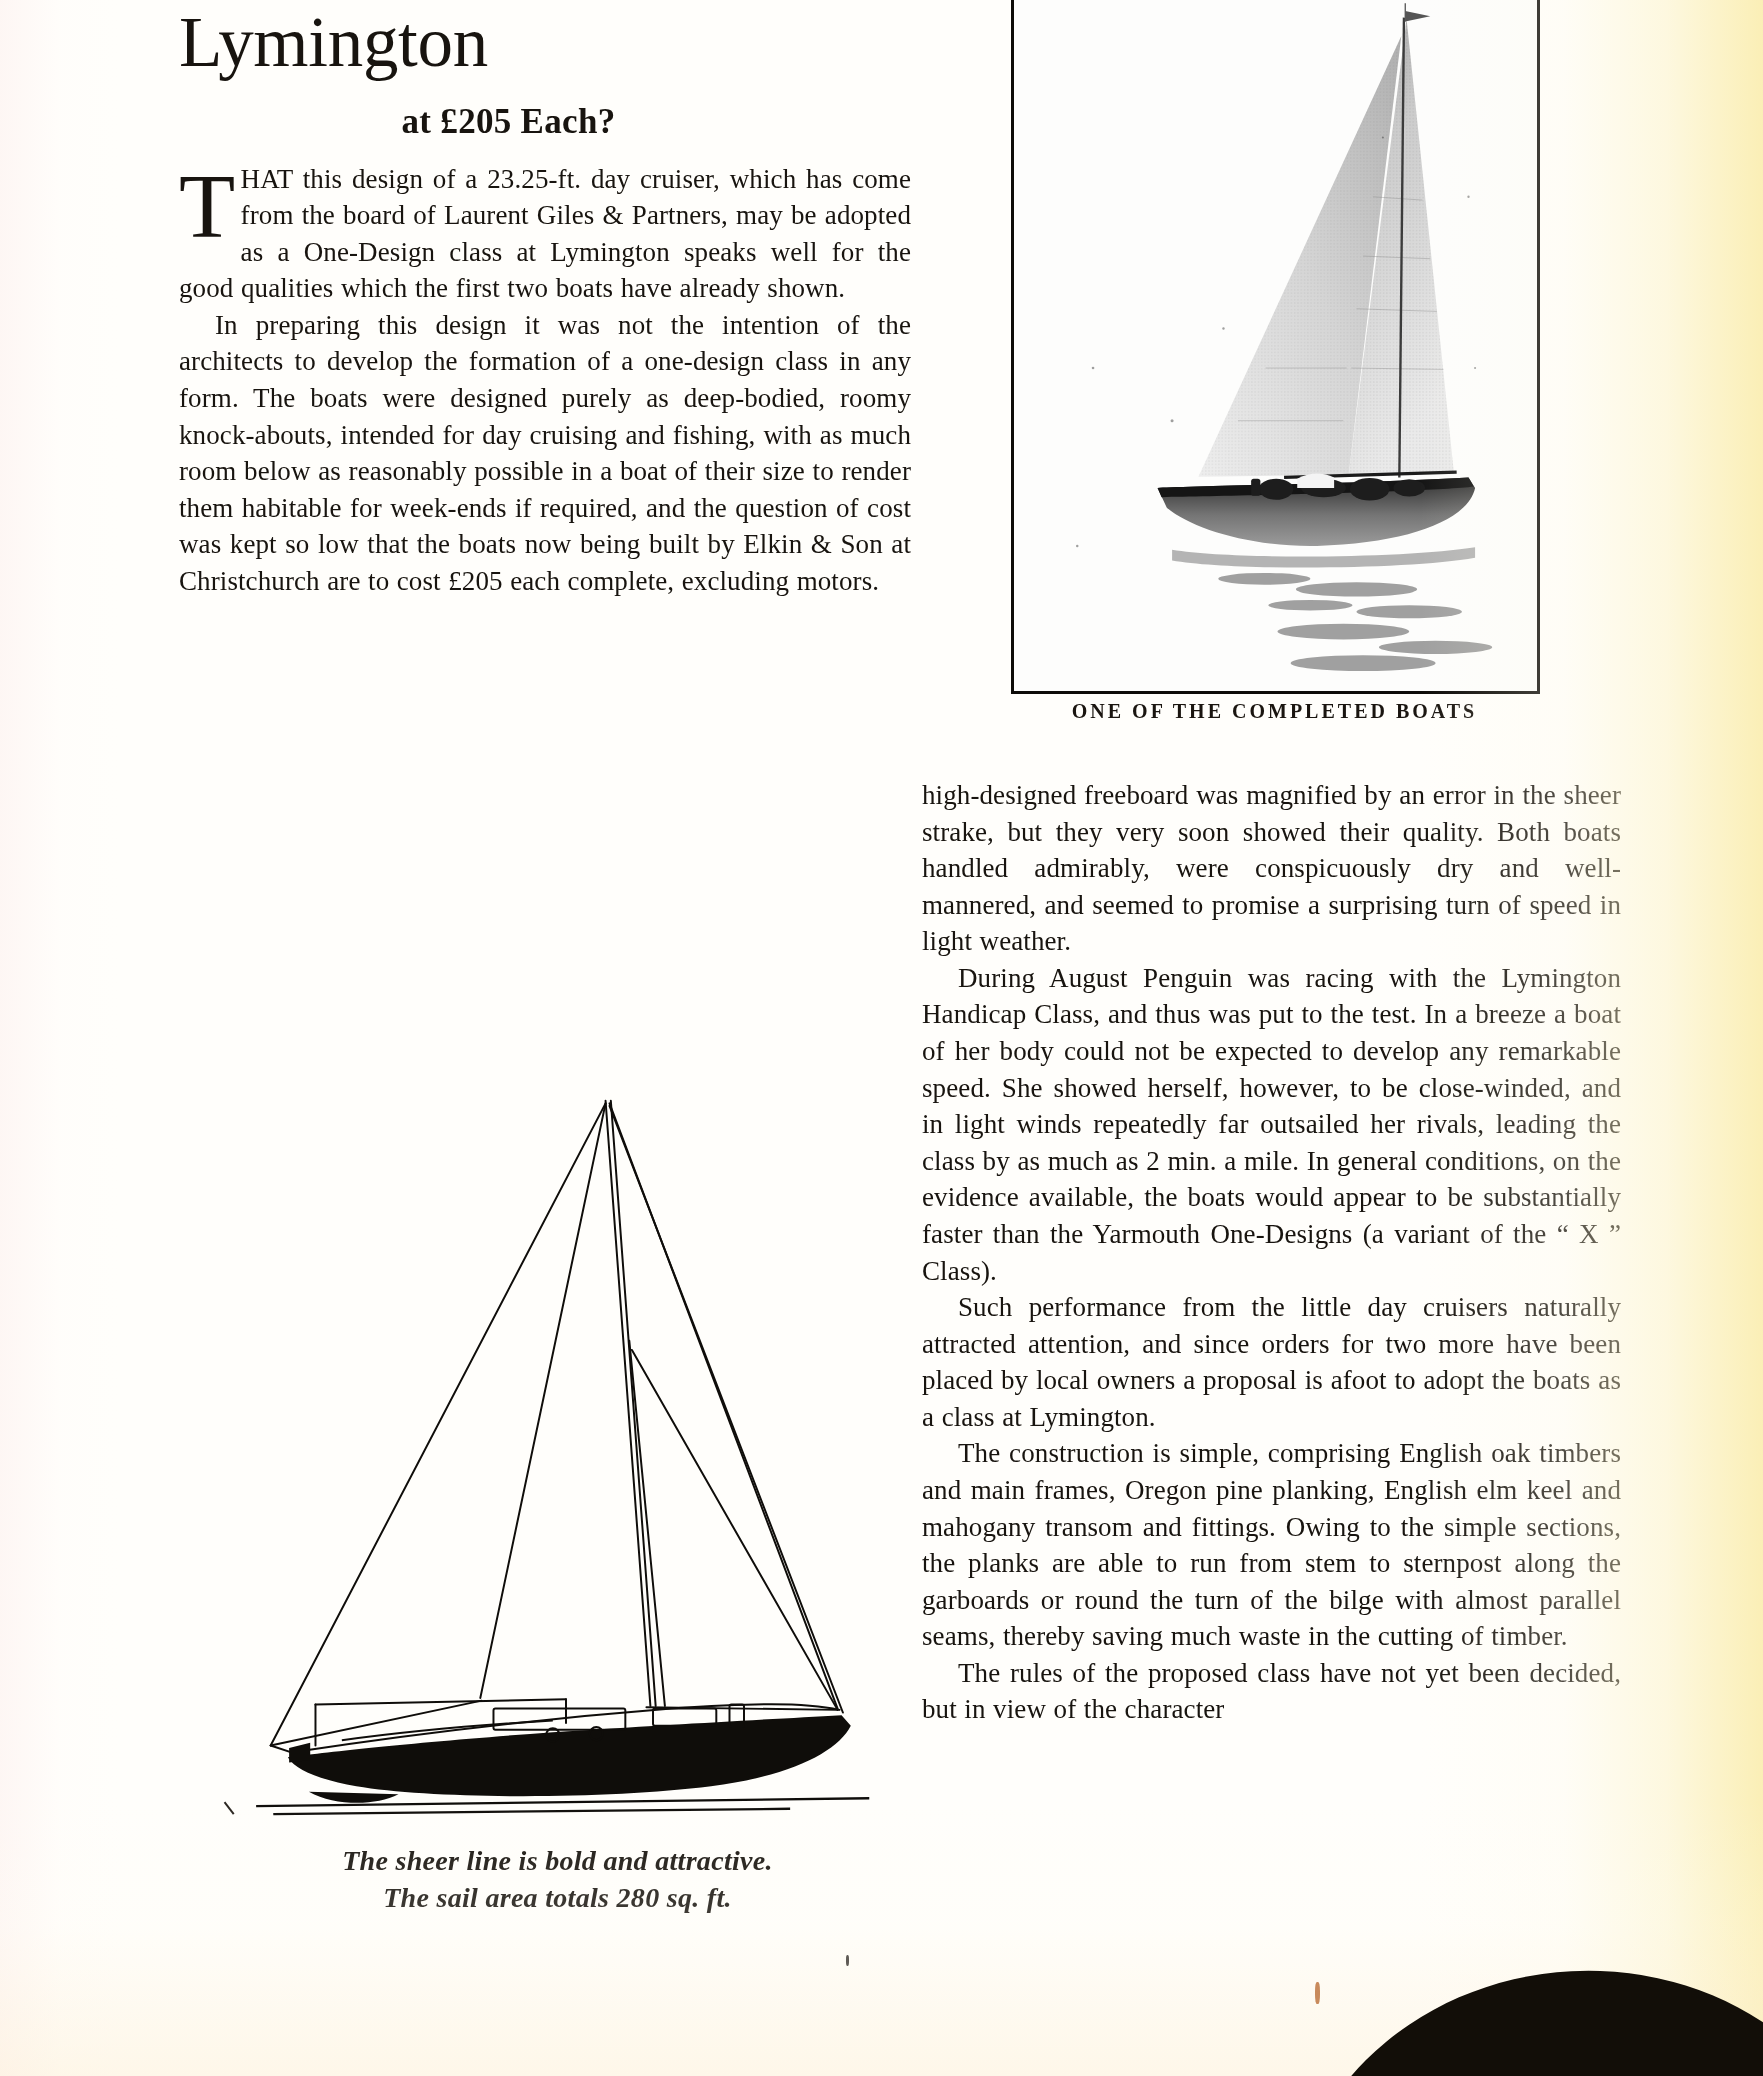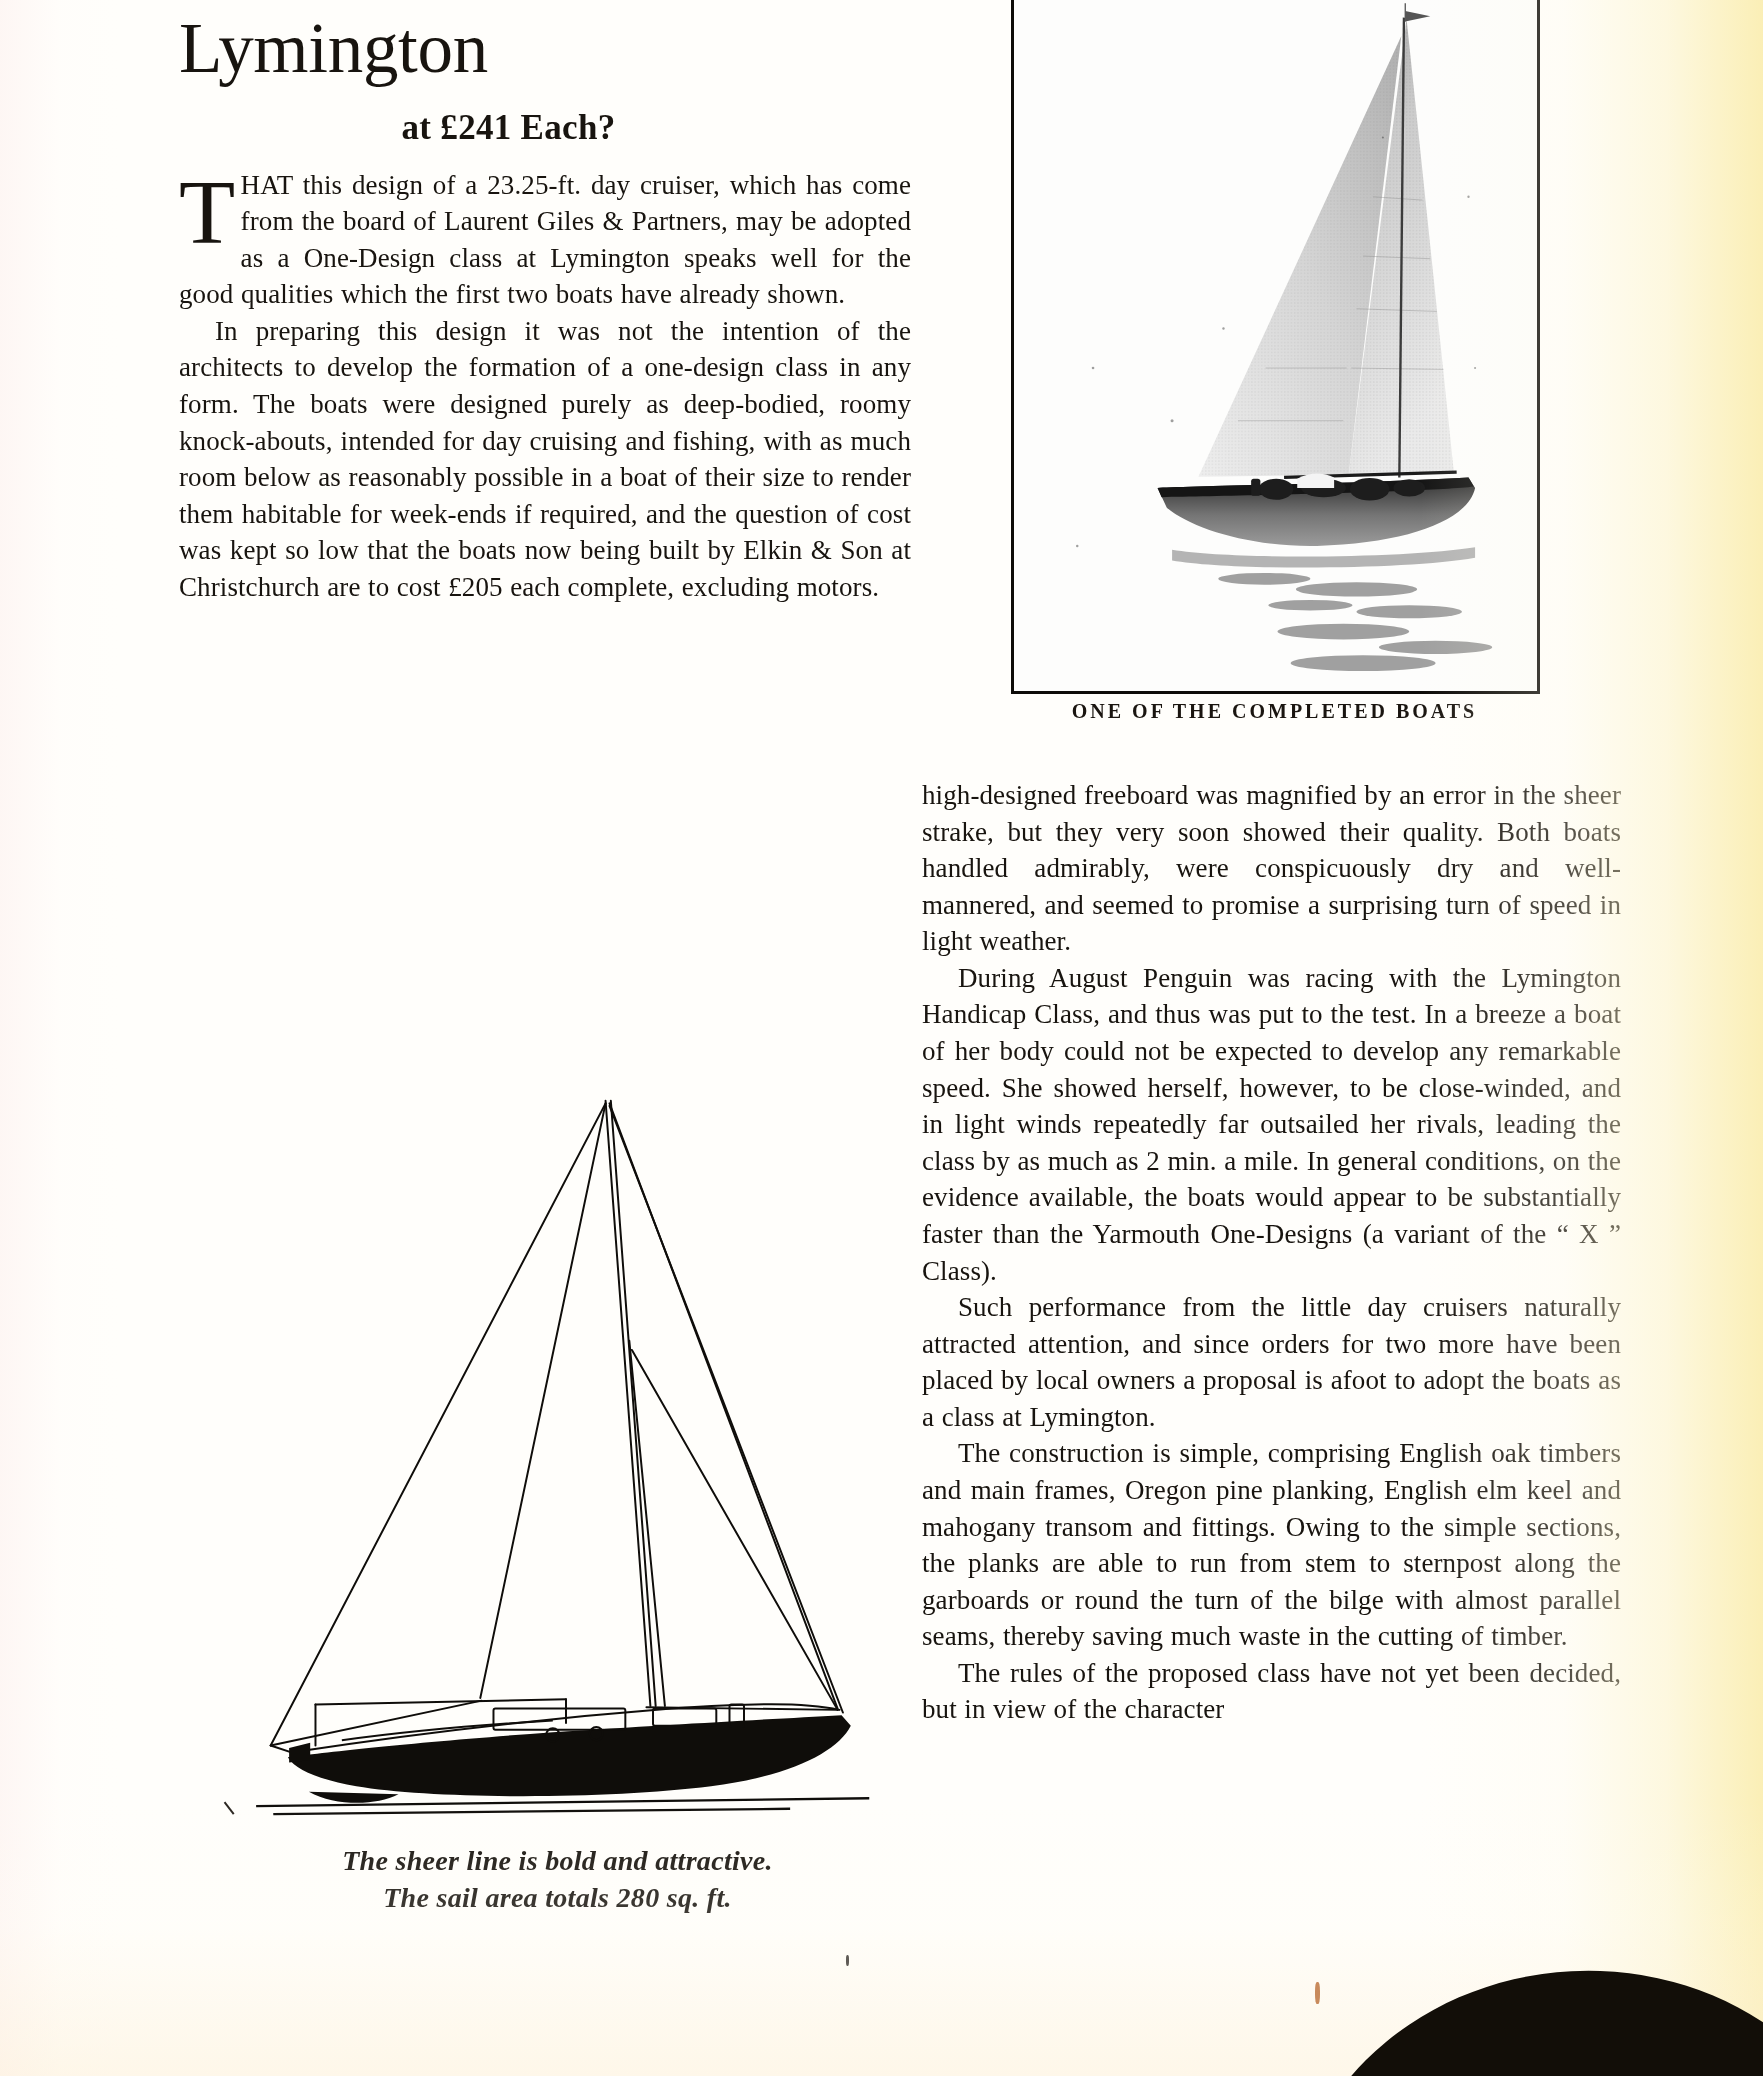--- a/index.html
+++ b/index.html
@@ -75,21 +75,21 @@
   .col-right {
     position: absolute;
     left: 922px;
     top: 777px;
     width: 699px;
   }
 
   
   .headline {
     margin: 0;
-    padding-top: 12px;
+    padding-top: 6px;
     font-size: 71px;
     line-height: 1.04;
     font-weight: 400;
     letter-spacing: -0.3px;
   }
   .headline .l1 { display: block; text-align: left; padding-left: 0px; }
   .headline .l2 { display: block; text-align: left; padding-left: 153px; margin-top: 2.6px; }
 
   .subhead {
     margin: 21px 0 0 0;
@@ -178,21 +178,21 @@
 
 <div id="page">
 
   <div class="col-left body-col">
 
     <h1 class="headline">
       <span class="l1">Lymington</span>
     </h1>
 
     <h2 class="subhead">
-      <span class="s2">at £241 Each?</span>
+      <span class="s2">at £205 Each?</span>
     </h2>
 
     <div style="height:17px"></div>
 
     <p class="first lead"><span class="dropcap">T</span><span>HAT this design of a 23.25-ft. day cruiser, which has come from the board of Laurent Giles &amp; Partners, may be adopted as a One-Design class at Lymington speaks well for the good qualities which the first two boats have already shown.</span></p>
 
     <p>In preparing this design it was not the intention of the architects to develop the formation of a one-design class in any form. The boats were designed purely as deep-bodied, roomy knock-abouts, intended for day cruising and fishing, with as much room below as reasonably possible in a boat of their size to render them habitable for week-ends if required, and the question of cost was kept so low that the boats now being built by Elkin &amp; Son at Christchurch are to cost £205 each complete, excluding motors.</p>
 
   </div>
 

